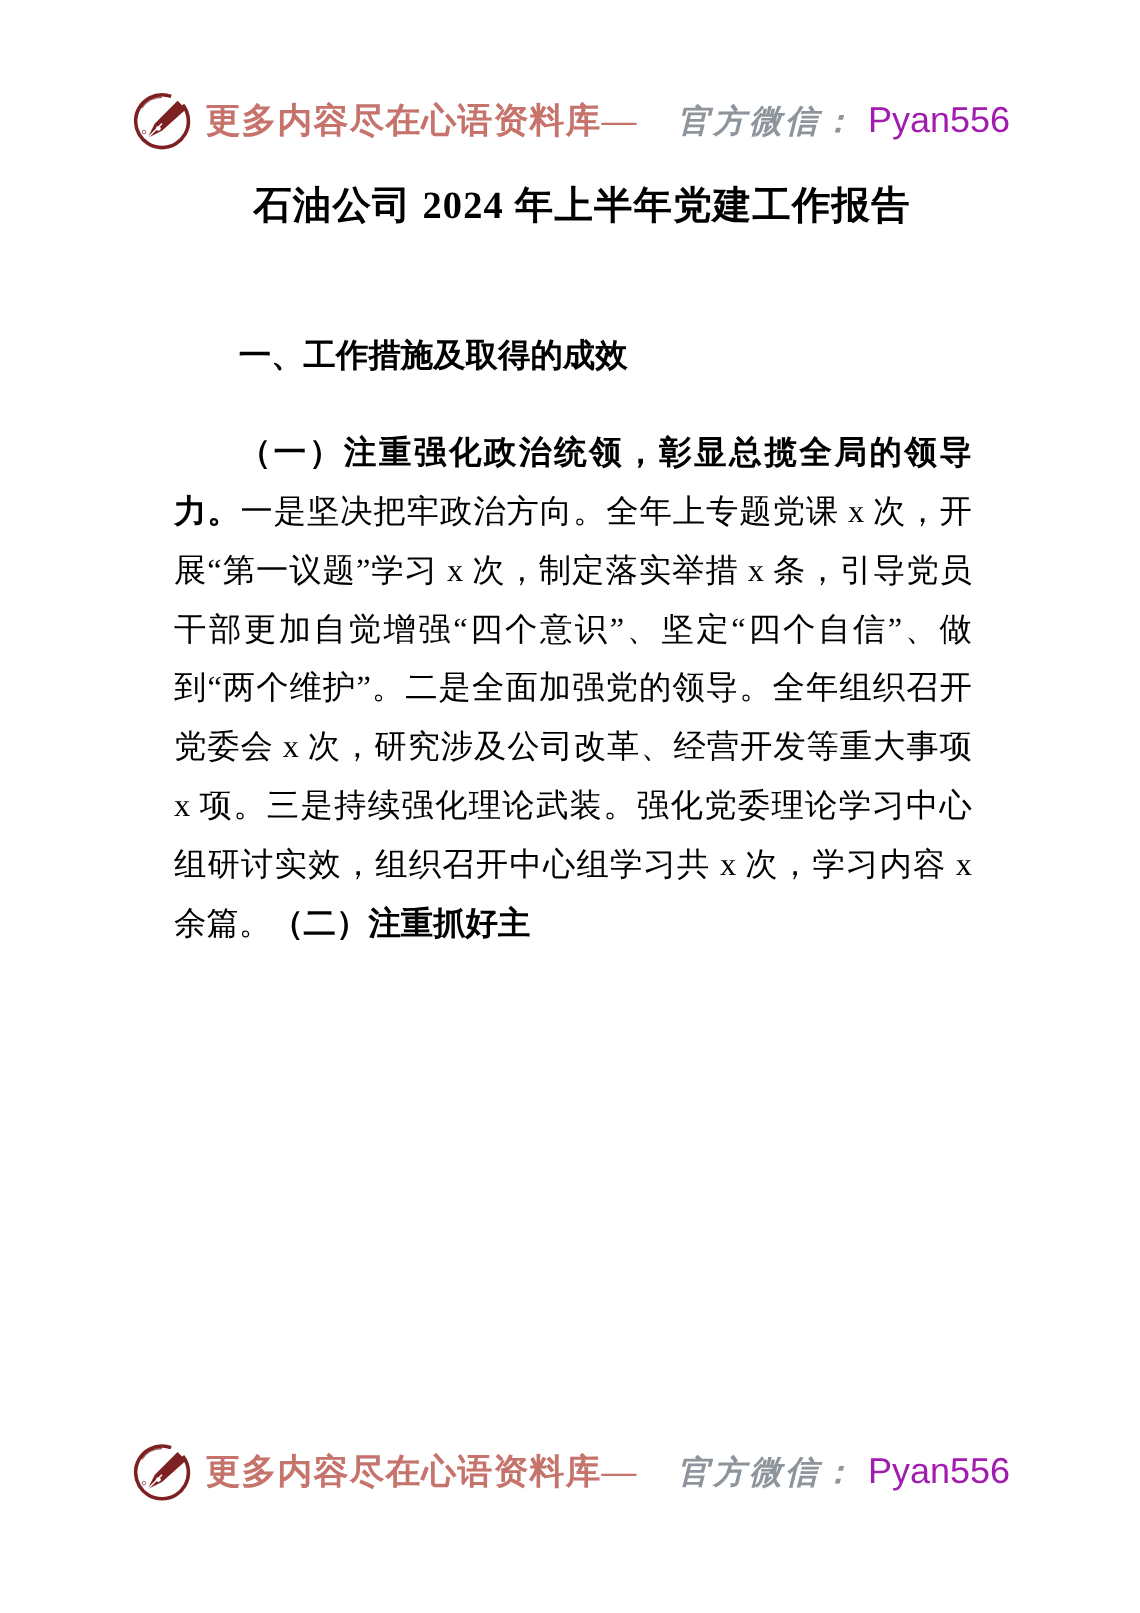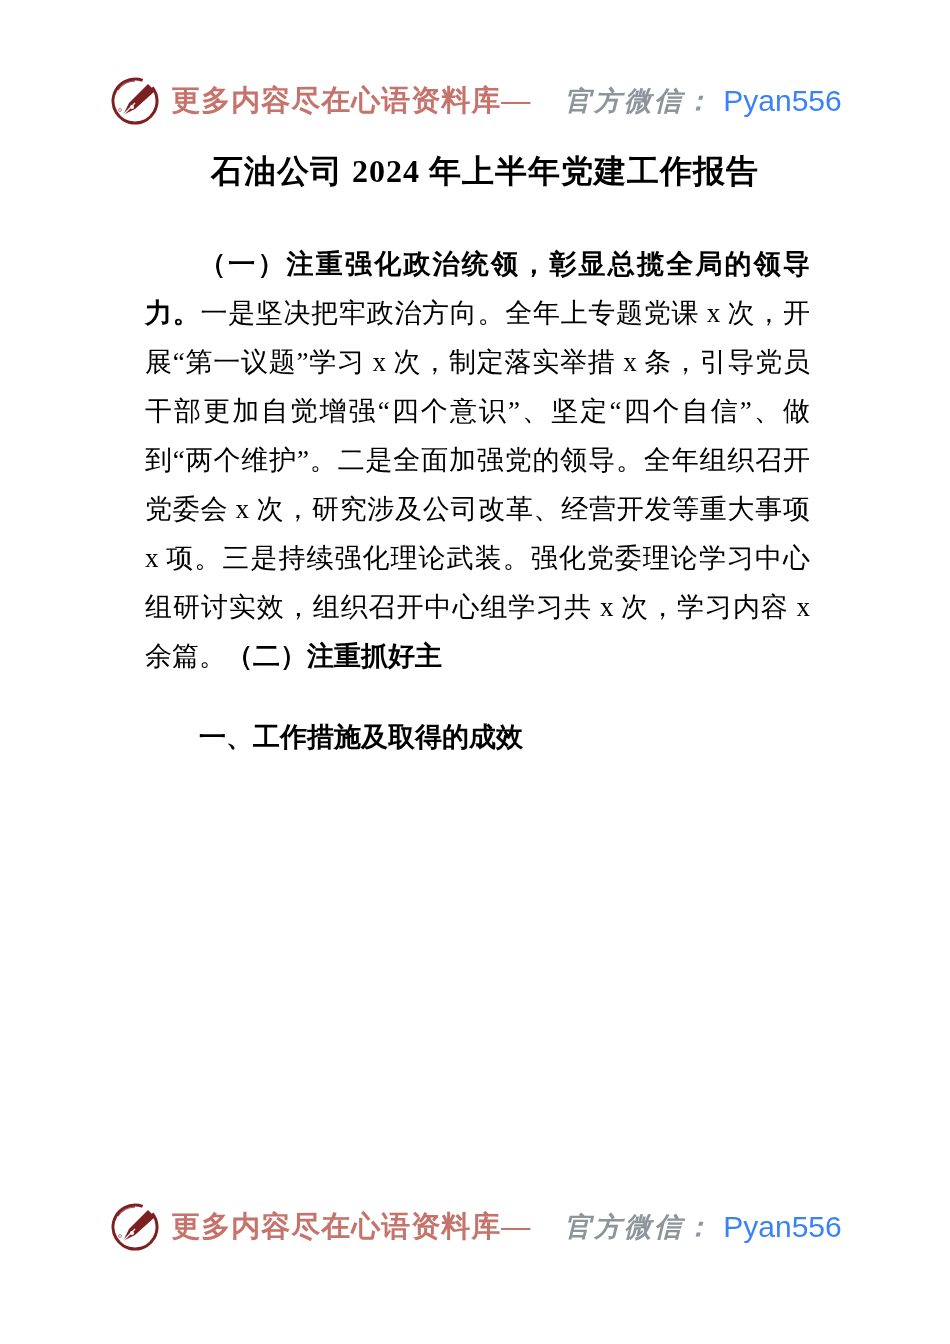--- a/index.html
+++ b/index.html
@@ -22,21 +22,21 @@
   .watermark-bottom { top:1200px; }
   .wm-logo { width:54px; height:54px; flex:0 0 auto; }
   .wm-main {
     font-size:29px; font-weight:bold; color:#c5736b; letter-spacing:1px;
   }
   .wm-label {
     font-size:27px; font-weight:bold; font-style:italic;
     color:#8e949b; letter-spacing:3px;margin-left:24px;
   }
   .wm-id {
-    font-size:30px; color:#3b82f6;
+    font-size:30px; color:#a21caf;
     font-family:"Liberation Sans","DejaVu Sans",sans-serif;
   }
   .doc-title {
     position:absolute; top:150px; left:0; width:100%;
     text-align:center;
     font-size:32px; font-weight:bold; letter-spacing:1px;padding-left:20px;
   }
   .doc-body {
     position:absolute; top:240px; left:145px; width:665px;
     font-size:27px; line-height:49px;
@@ -62,23 +62,23 @@
     </svg>
     <span class="wm-main">更多内容尽在心语资料库—</span>
     <span class="wm-label">官方微信：</span>
     <span class="wm-id">Pyan556</span>
   </div>
 
   <h1 class="doc-title">石油公司 2024 年上半年党建工作报告</h1>
 
   <div class="doc-body">
 
+    <p class="para heading-1">一、工作措施及取得的成效</p>
+
     <p class="para"><b class="bold-run">（一）注重强化政治统领，彰显总揽全局的领导力。</b><span>一是坚决把牢政治方向。全年上专题党课 x 次，开展“第一议题”学习 x 次，制定落实举措 x 条，引导党员干部更加自觉增强“四个意识”、坚定“四个自信”、做到“两个维护”。二是全面加强党的领导。全年组织召开党委会 x 次，研究涉及公司改革、经营开发等重大事项 x 项。三是持续强化理论武装。强化党委理论学习中心组研讨实效，组织召开中心组学习共 x 次，学习内容 x 余篇。</span><b class="bold-run">（二）注重抓好主</b></p>
-
-    <p class="para heading-1">一、工作措施及取得的成效</p>
   </div>
 
   <div class="watermark watermark-bottom">
     <svg class="wm-logo" viewBox="0 0 54 54" aria-hidden="true">
       <path d="M27 5 A22 22 0 1 0 27.05 5" fill="none" stroke="#7d2022" stroke-width="3" stroke-dasharray="118 12"></path>
       <path d="M10 16 Q16 7 27 7" fill="none" stroke="#7d2022" stroke-width="1.4" opacity="0.7"></path>
       <path d="M40 10 L47 17 L27 35 L15 41 L21 29 Z" fill="#7d2022"></path>
       <circle cx="24" cy="33" r="2" fill="#ffffff"></circle>
       <path d="M15 41 L27 29" stroke="#ffffff" stroke-width="1.2"></path>
       <circle cx="12" cy="36" r="1.5" fill="none" stroke="#7d2022" stroke-width="0.8" opacity="0.7"></circle>

